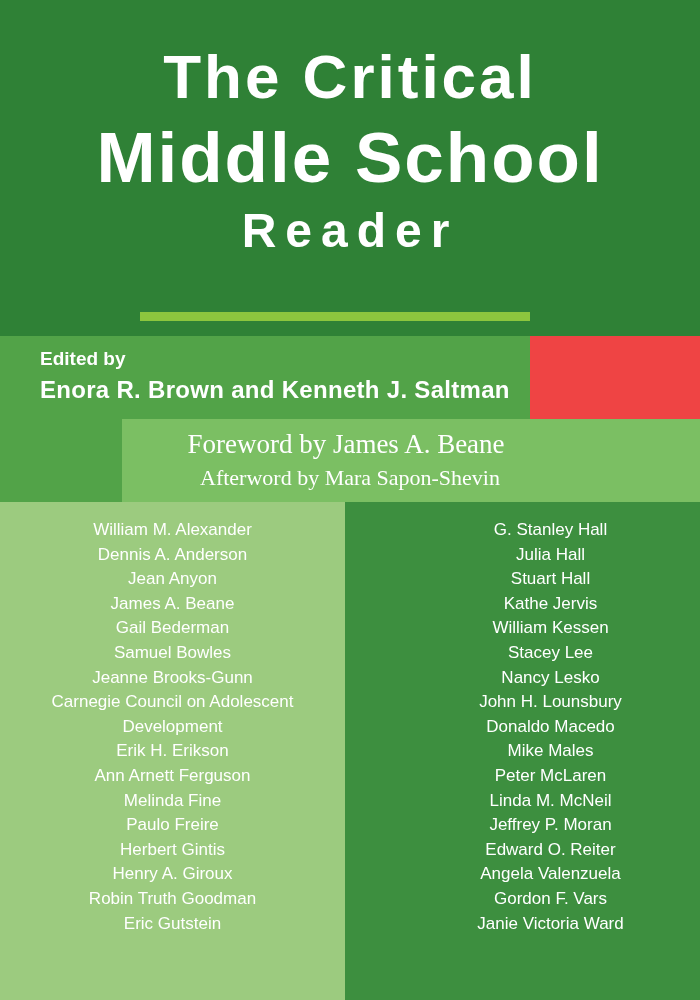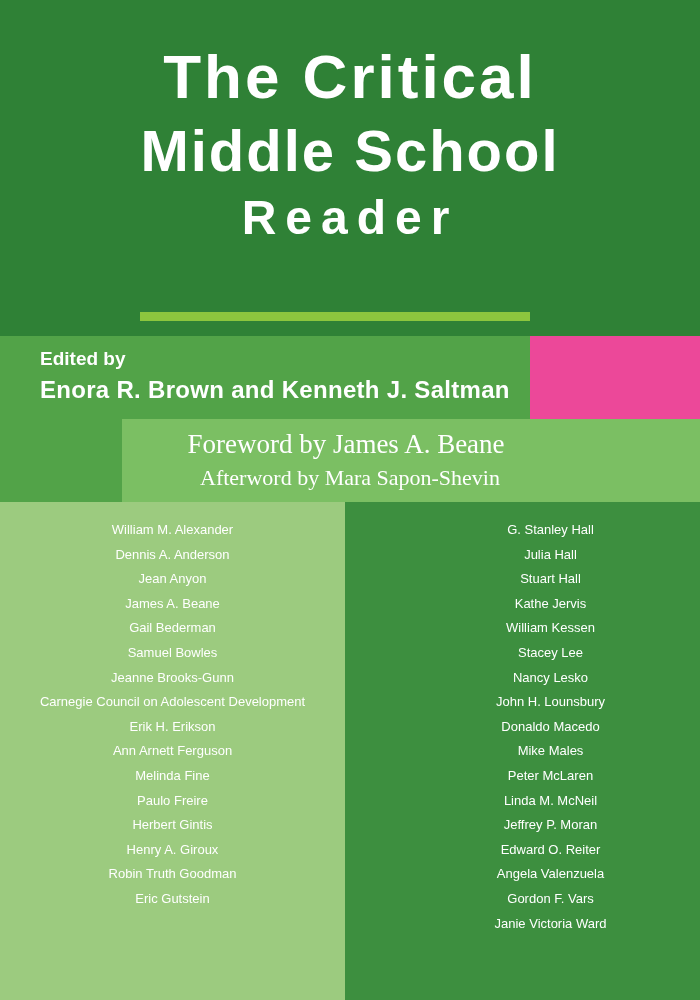--- a/index.html
+++ b/index.html
@@ -30,40 +30,40 @@
   }
   .title-line {
     color: #ffffff;
     font-family: "Liberation Sans", sans-serif;
     font-weight: bold;
     text-align: center;
     letter-spacing: 2px;
     line-height: 1.0;
   }
   .title-line.l1 { font-size: 62px; letter-spacing: 3px; margin-bottom: 14px; }
-  .title-line.l2 { font-size: 58px; letter-spacing: 2px; margin-bottom: 14px; }
+  .title-line.l2 { font-size: 71px; letter-spacing: 2px; margin-bottom: 14px; }
   .title-line.l3 { font-size: 48px; letter-spacing: 9px; }
 
   .rule {
     position: absolute;
     left: 140px;
     top: 312px;
     width: 390px;
     height: 9px;
     background: #8cc63e;
   }
 
   
   .editors-band {
     position: absolute;
     left: 0;
     top: 336px;
     width: 700px;
     height: 83px;
-    background: #ec4899;
+    background: #ef4444;
   }
   .editors-band .inner {
     position: absolute;
     left: 0;
     top: 0;
     width: 530px;
     height: 83px;
     background: #52a348;
   }
   .edited-by {
@@ -141,21 +141,21 @@
     background: #9ccb7f;
   }
   .col-right {
     left: 345px;
     width: 411px;
     background: #3d8f3f;
   }
   .name {
     text-align: center;
     color: #ffffff;
-    font-size: 13px;
+    font-size: 17px;
     line-height: 24.6px;
     white-space: nowrap;
   }
   .name.wrap { white-space: normal; }
 </style>
 </head>
 <body>
 
 <div class="cover">
 

